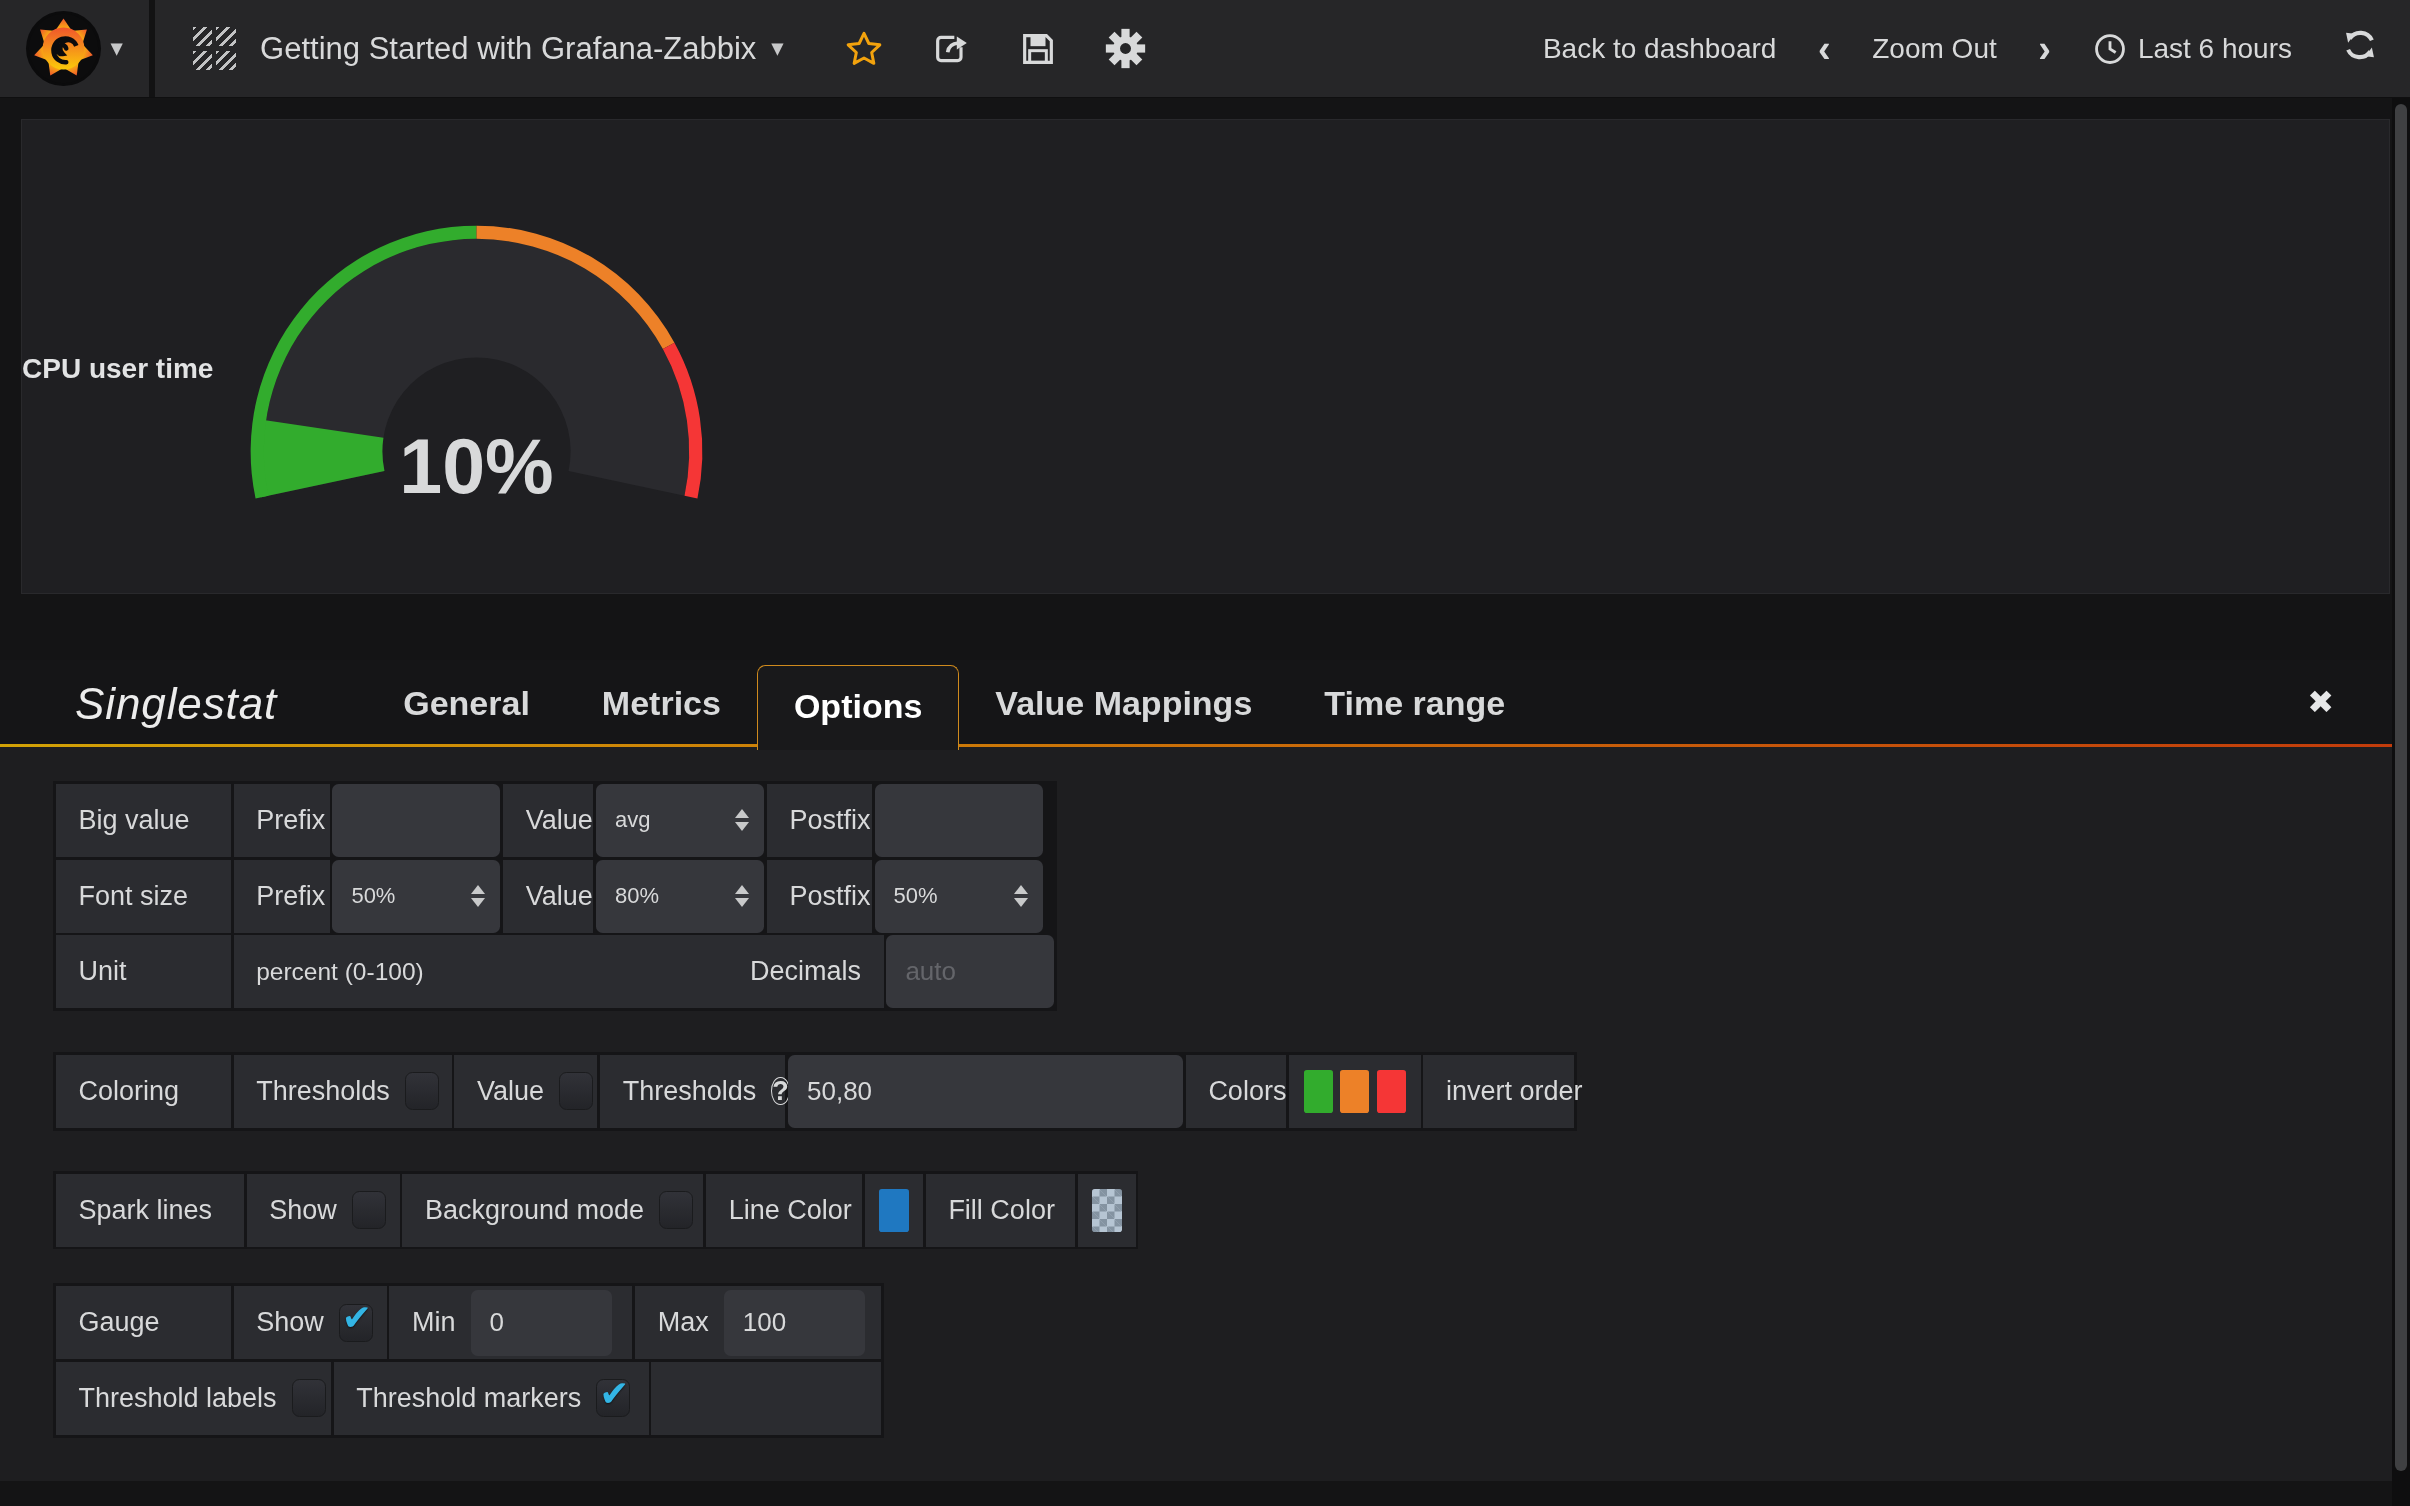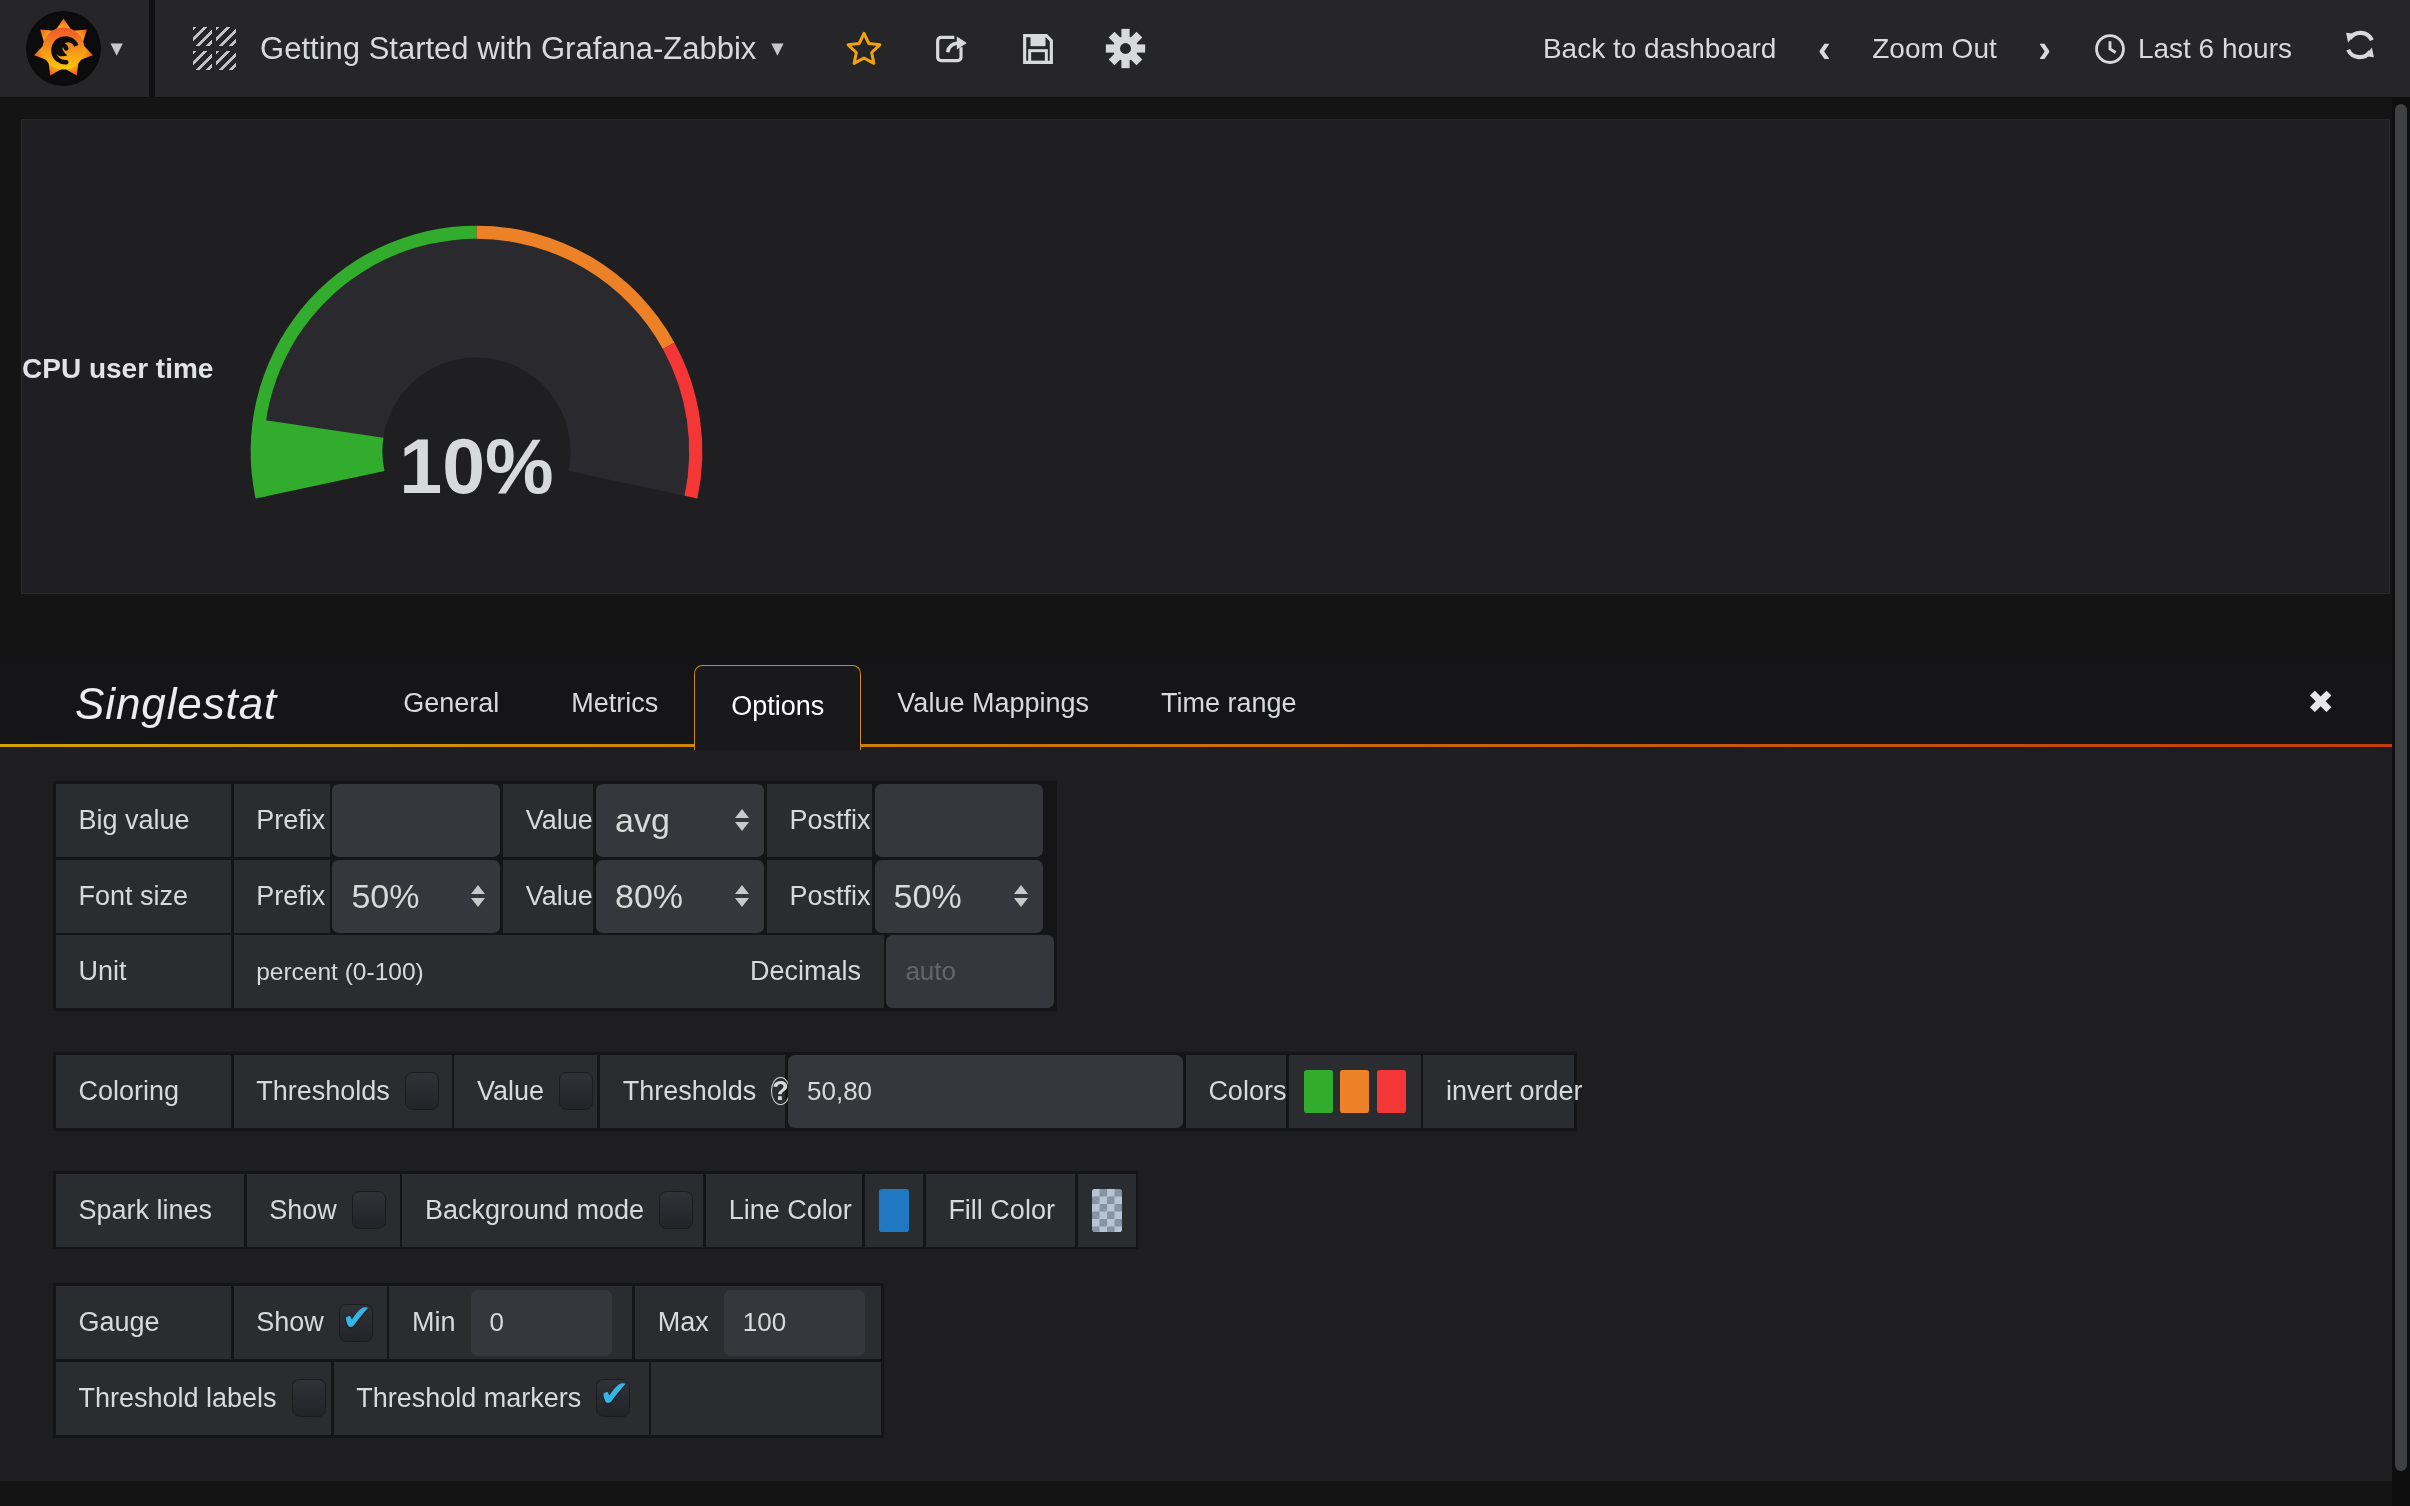--- a/index.html
+++ b/index.html
@@ -28,38 +28,38 @@
   .panel-title { margin-top:24.5px; font-size:28px; font-weight:bold; color:#e2e3e4; cursor:pointer; }
   .gauge-wrap { margin-top:17px; }
 
   
   .editor { margin-top:66px; }
   .tabstrip { height:87px; background:#151517; position:relative; display:flex; align-items:flex-end; }
   .tab-underline { position:absolute; left:0; right:0; bottom:0; height:2.8px;
     background:linear-gradient(to right,#d2a206,#c23b0b); z-index:1; }
   .editor-title { font-size:44px; font-style:italic; font-weight:500; color:#ececec;
     align-self:center; margin:0 90px 0 75px; letter-spacing:0.9px; }
-  .tab { font-size:27px; color:#d8d9da; padding:0 36px; height:87px; display:flex; align-items:center; cursor:pointer; }
+  .tab { font-size:34px; color:#d8d9da; padding:0 36px; height:87px; display:flex; align-items:center; cursor:pointer;font-weight:bold; }
   .tab.active { position:relative; z-index:2; background:#19191b; border:1.9px solid #cf8a1d; border-bottom:none;
     border-radius:8.5px 8.5px 0 0; height:85px; margin-bottom:-2.8px; padding-bottom:2.8px; color:#ffffff; }
   .close-btn { position:absolute; right:77px; top:22.6px; font-size:32px; color:#e6e7e8; cursor:pointer; z-index:2; }
 
   
   .editor-body { background:#1e1e20; height:734px; padding:34px 0 0 53px; }
   .fblock { display:inline-flex; flex-direction:column; gap:2.8px; background:#151517; padding:2.8px; vertical-align:top; }
   .frow { display:flex; gap:2.8px; }
   .fcell { background:#2b2c30; height:73px; display:flex; align-items:center; padding:0 22.6px; gap:15px; }
   .fcell.strong { font-weight:normal; }
   .fcell, .fcell span { font-size:27px; color:#d8d9da; white-space:nowrap; }
   .gf-input { height:73px; background:#36373c; border:none; outline:none; border-radius:6.6px;
     color:#d8d9da; font-size:26px; font-family:"Liberation Sans",sans-serif; padding:0 19px; }
   .gf-input::placeholder { color:#64656a; }
   .gf-select { background:#36373c; border-radius:6.6px; height:73px; display:flex; align-items:center;
     padding:0 15px 0 19px; cursor:pointer; }
-  .gf-select .val { font-size:34px;text-align:center; }
+  .gf-select .val { font-size:22px;text-align:center; }
   .spinner { margin-left:auto; display:flex; flex-direction:column; gap:3.8px; padding-left:13px; }
   .spinner b { width:0; height:0; border-left:7.5px solid transparent; border-right:7.5px solid transparent; }
   .spinner .up { border-bottom:9.4px solid #c8c9ca; }
   .spinner .dn { border-top:9.4px solid #c8c9ca; }
   .checkbox { width:34px; height:38px; border-radius:7.5px; background:linear-gradient(#313238,#232428);
     border:0.9px solid #1a1b1d; position:relative; cursor:pointer; flex:none; }
   .checkbox .checkmark { display:none; position:absolute; left:1.9px; top:-7.5px; font-size:36px; color:#33b5e5;
     text-shadow:0 0.9px 1.9px rgba(0,0,0,.6); }
   .checkbox.on .checkmark { display:block; }
   .swatch { width:30px; height:43px; border-radius:2.8px; display:inline-block; cursor:pointer; }

